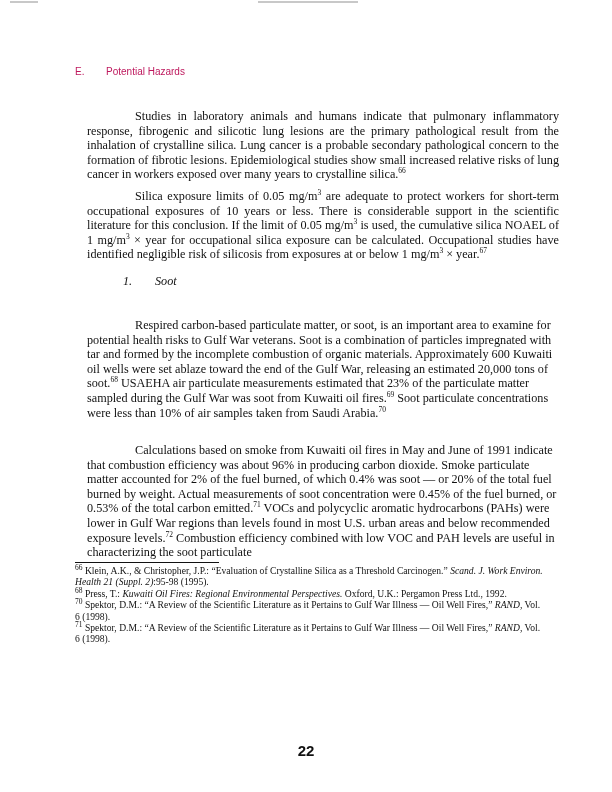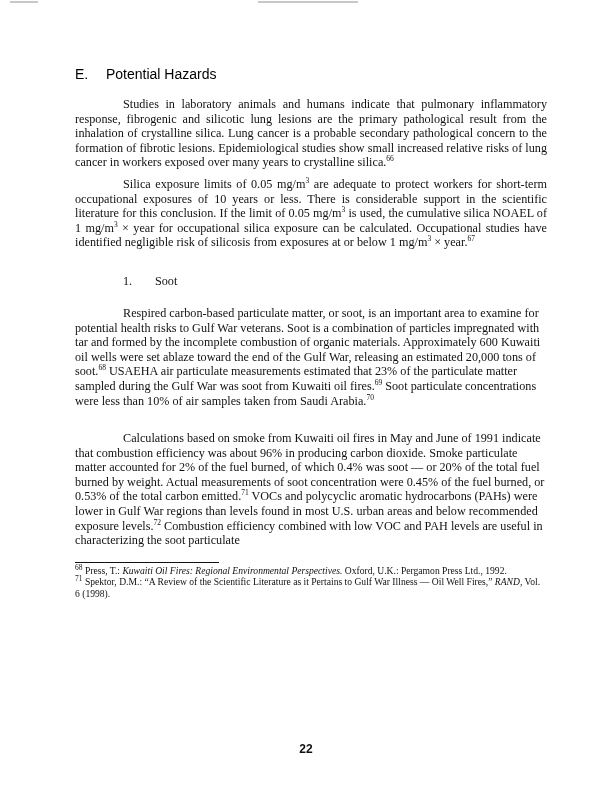--- a/index.html
+++ b/index.html
@@ -19,44 +19,45 @@
     position: absolute;
     top: 1px;
     height: 2px;
     background: #c8c8c8;
   }
   .heading {
     position: absolute;
     left: 75px;
     top: 66px;
     font-family: "Liberation Sans", sans-serif;
-    font-size: 14px;
-    color: #000000;
+    font-size: 10px;
+    color: #be185d;
   }
   .heading .num { display: inline-block; width: 31px; }
   .para {
     position: absolute;
     left: 75px;
     width: 472px;
     font-size: 12.2px;
     line-height: 14.6px;
     text-indent: 48px;
-    margin: 0;
+    margin: 12px;
   }
   .para.justify { text-align: justify; }
   .para sup, .fn sup {
     font-size: 7.5px;
     line-height: 0;
     vertical-align: super;
   }
   .subheading {
     position: absolute;
     left: 123px;
     top: 274px;
     font-size: 12.2px;
+    font-style: italic;
   }
   .subheading .num { display: inline-block; width: 32px; }
   .fn-rule {
     position: absolute;
     left: 75px;
     top: 562px;
     width: 144px;
     height: 1px;
     background: #111;
   }
@@ -73,21 +74,21 @@
   }
   .fn i { font-style: italic; }
   .page-num {
     position: absolute;
     left: 0;
     width: 612px;
     top: 742px;
     text-align: center;
     font-family: "Liberation Sans", sans-serif;
     font-weight: bold;
-    font-size: 12px;
+    font-size: 15px;
   }
 </style>
 </head>
 <body>
 
 <div class="scan-line" style="left:10px;width:28px;"></div>
 <div class="scan-line" style="left:258px;width:100px;"></div>
 
 <div class="heading">
   <span class="num">E.</span><span>Potential Hazards</span>
@@ -101,17 +102,19 @@
   <span class="num">1.</span><span>Soot</span>
 </div>
 
 <p class="para" style="top:306px;"><span>Respired carbon-based particulate matter, or soot, is an important area to examine for potential health risks to Gulf War veterans. Soot is a combination of particles impregnated with tar and formed by the incomplete combustion of organic materials. Approximately 600 Kuwaiti oil wells were set ablaze toward the end of the Gulf War, releasing an estimated 20,000 tons of soot.</span><sup>68</sup><span> USAEHA air particulate measurements estimated that 23% of the particulate matter sampled during the Gulf War was soot from Kuwaiti oil fires.</span><sup>69</sup><span> Soot particulate concentrations were less than 10% of air samples taken from Saudi Arabia.</span><sup>70</sup></p>
 
 <p class="para" style="top:431px;"><span>Calculations based on smoke from Kuwaiti oil fires in May and June of 1991 indicate that combustion efficiency was about 96% in producing carbon dioxide. Smoke particulate matter accounted for 2% of the fuel burned, of which 0.4% was soot — or 20% of the total fuel burned by weight. Actual measurements of soot concentration were 0.45% of the fuel burned, or 0.53% of the total carbon emitted.</span><sup>71</sup><span> VOCs and polycyclic aromatic hydrocarbons (PAHs) were lower in Gulf War regions than levels found in most U.S. urban areas and below recommended exposure levels.</span><sup>72</sup><span> Combustion efficiency combined with low VOC and PAH levels are useful in characterizing the soot particulate</span></p>
 
 <div class="fn-rule"></div>
 
 <div class="footnotes">
+  <p class="fn"><sup>66</sup> <span>Klein, A.K., &amp; Christopher, J.P.: “Evaluation of Crystalline Silica as a Threshold Carcinogen.” </span><i>Scand. J. Work Environ. Health 21 (Suppl. 2)</i><span>:95-98 (1995).</span></p>
   <p class="fn"><sup>68</sup> <span>Press, T.: </span><i>Kuwaiti Oil Fires: Regional Environmental Perspectives.</i><span> Oxford, U.K.: Pergamon Press Ltd., 1992.</span></p>
+  <p class="fn"><sup>70</sup> <span>Spektor, D.M.: “A Review of the Scientific Literature as it Pertains to Gulf War Illness — Oil Well Fires,” </span><i>RAND</i><span>, Vol. 6 (1998).</span></p>
   <p class="fn"><sup>71</sup> <span>Spektor, D.M.: “A Review of the Scientific Literature as it Pertains to Gulf War Illness — Oil Well Fires,” </span><i>RAND</i><span>, Vol. 6 (1998).</span></p>
 </div>
 
 <div class="page-num">22</div>
 
 </body></html>

